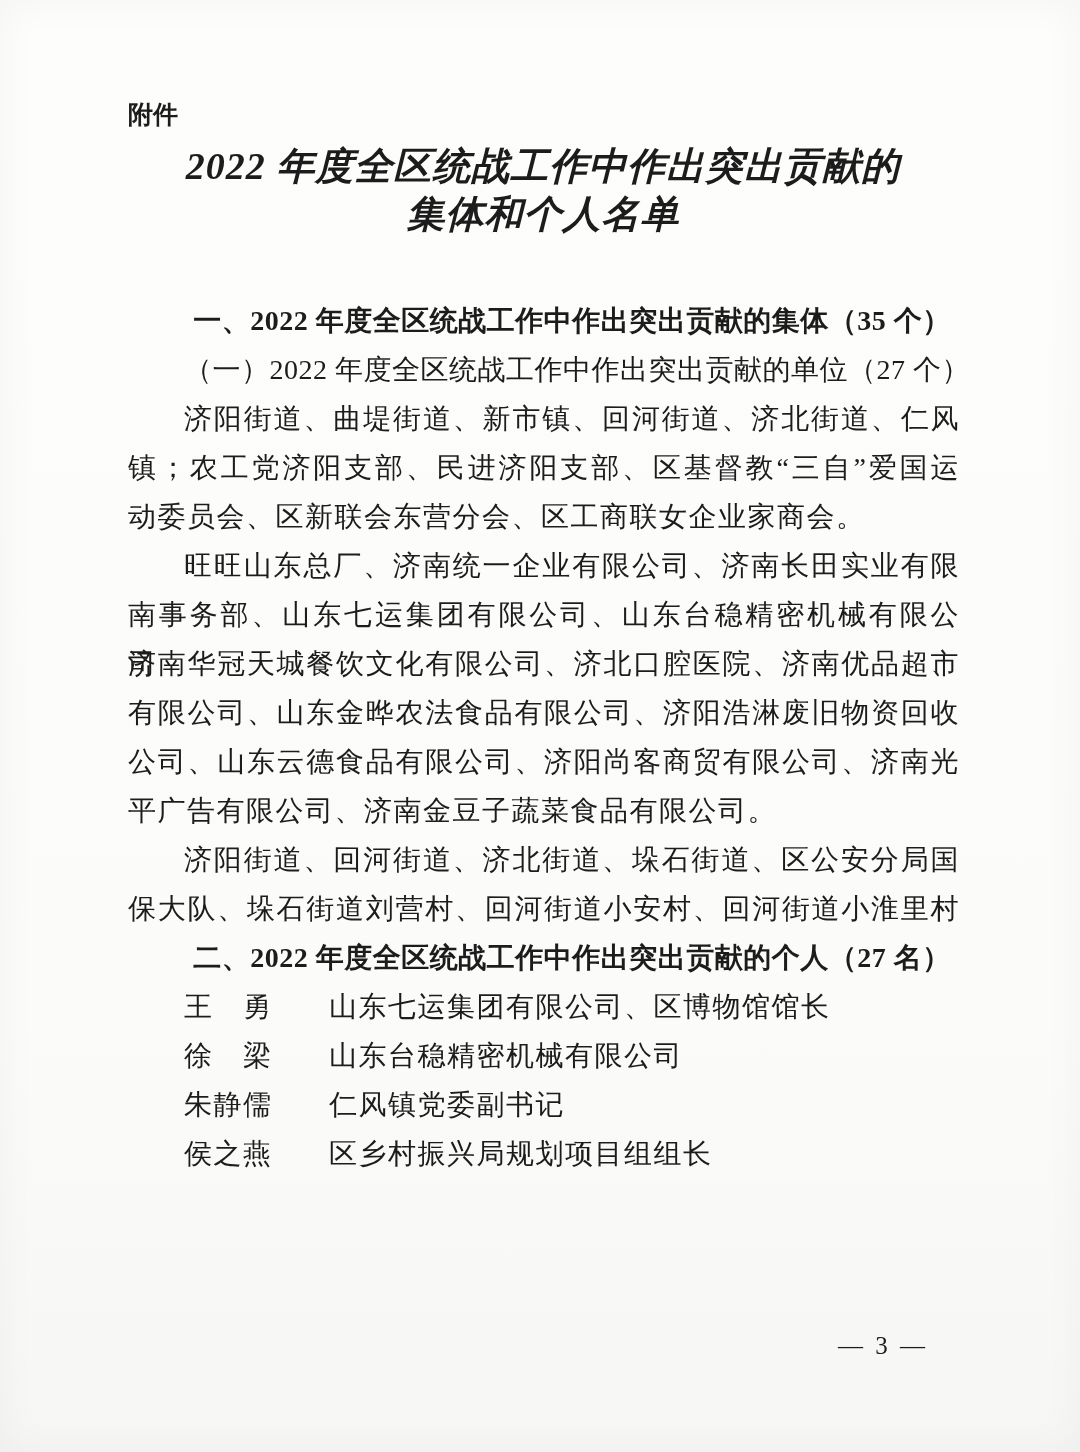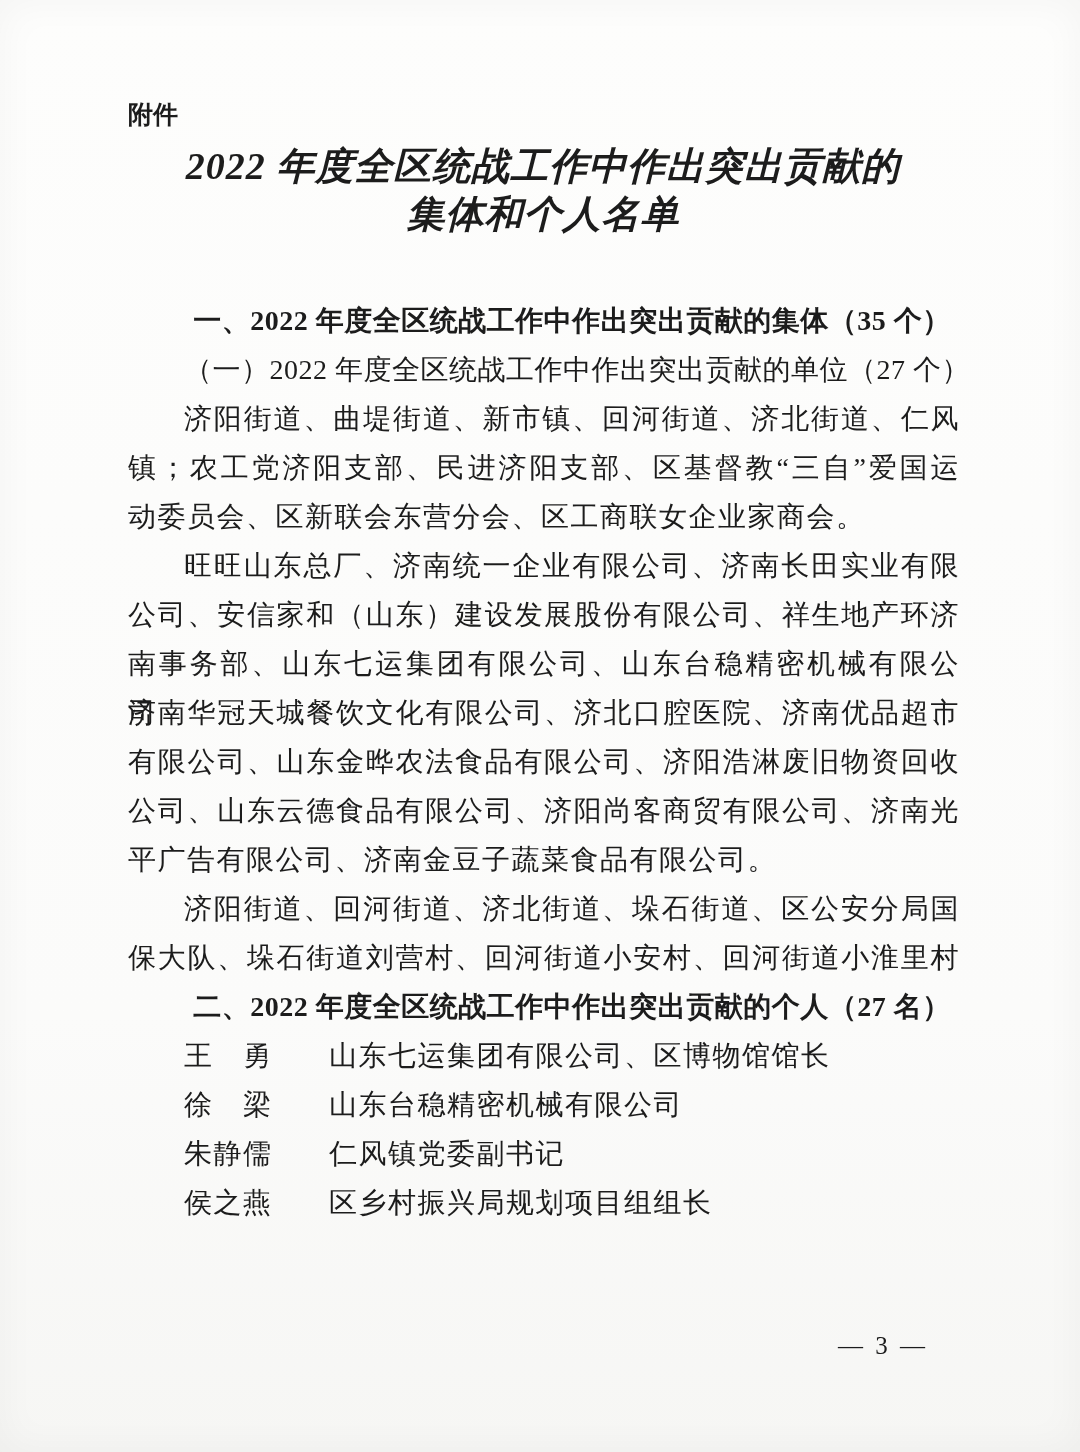--- a/index.html
+++ b/index.html
@@ -88,21 +88,20 @@
     <div class="line h2 indent">（一）2022 年度全区统战工作中作出突出贡献的单位（27 个）</div>
 
     <div>
       <div class="line just indent">济阳街道、曲堤街道、新市镇、回河街道、济北街道、仁风</div>
       <div class="line just">镇；农工党济阳支部、民进济阳支部、区基督教“三自”爱国运</div>
       <div class="line">动委员会、区新联会东营分会、区工商联女企业家商会。</div>
     </div>
 
     <div>
       <div class="line just indent">旺旺山东总厂、济南统一企业有限公司、济南长田实业有限</div>
-      <div class="line just">公司、安信家和（山东）建设发展股份有限公司、祥生地产环济</div>
       <div class="line just">南事务部、山东七运集团有限公司、山东台稳精密机械有限公司、</div>
       <div class="line just">济南华冠天城餐饮文化有限公司、济北口腔医院、济南优品超市</div>
       <div class="line just">有限公司、山东金晔农法食品有限公司、济阳浩淋废旧物资回收</div>
       <div class="line just">公司、山东云德食品有限公司、济阳尚客商贸有限公司、济南光</div>
       <div class="line">平广告有限公司、济南金豆子蔬菜食品有限公司。</div>
     </div>
 
 
     <div>
       <div class="line just indent">济阳街道、回河街道、济北街道、垛石街道、区公安分局国</div>

